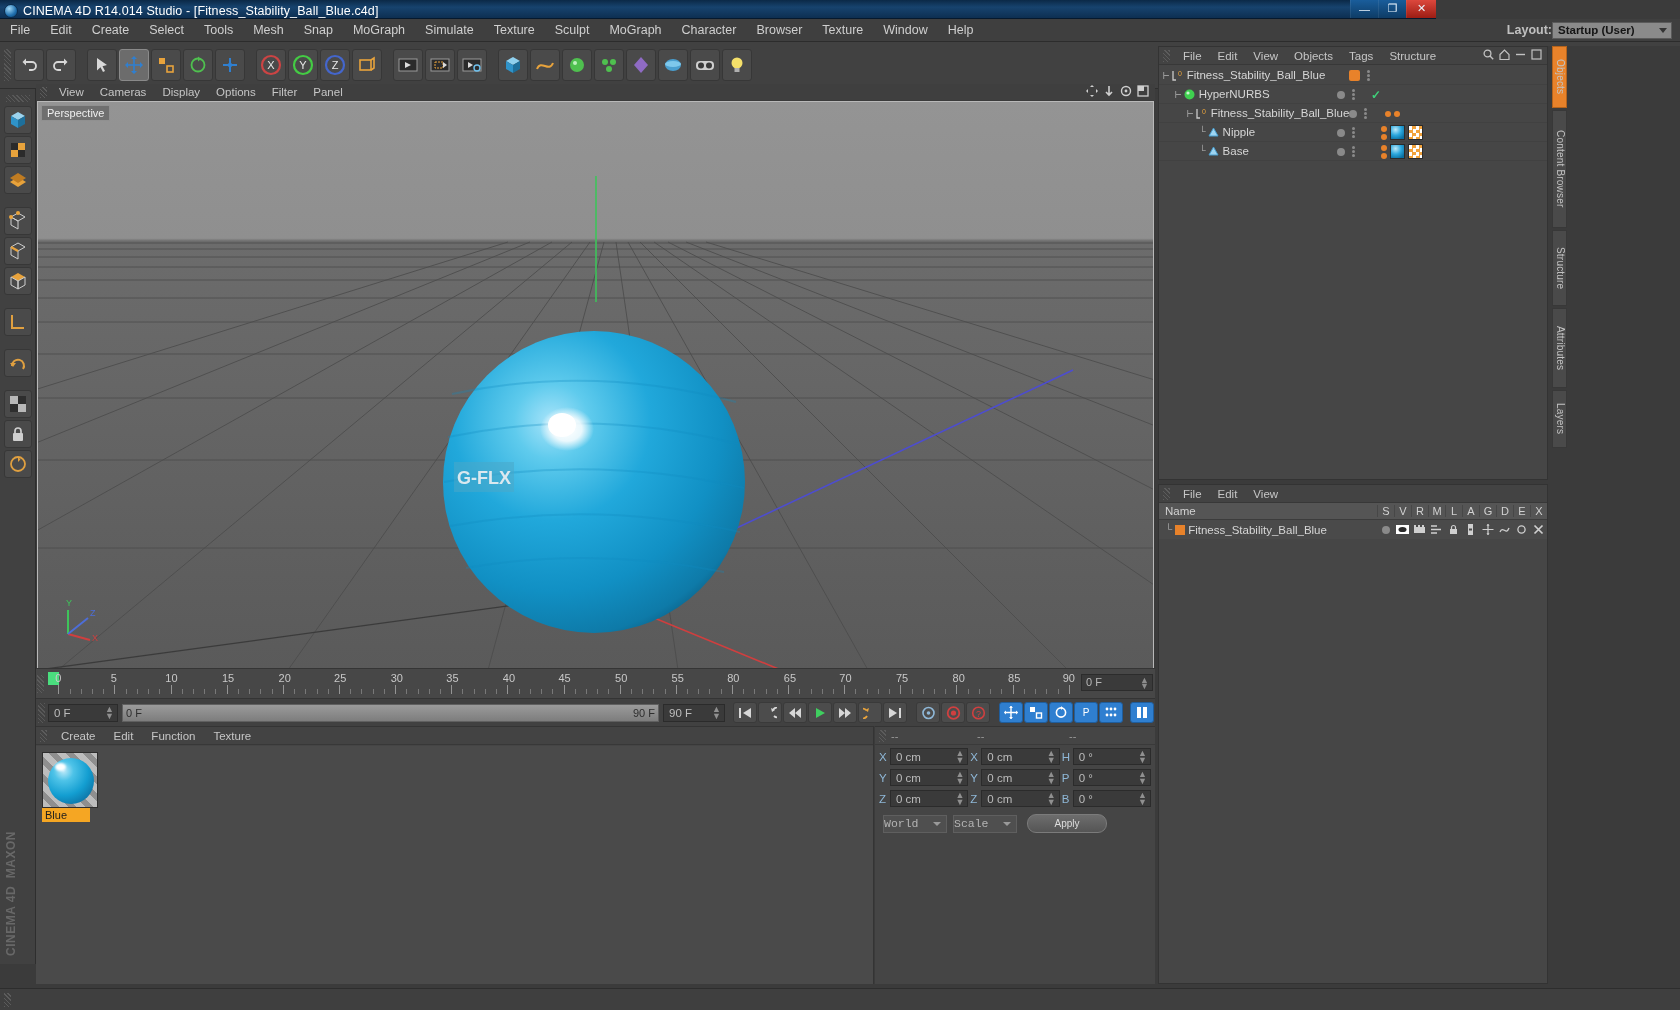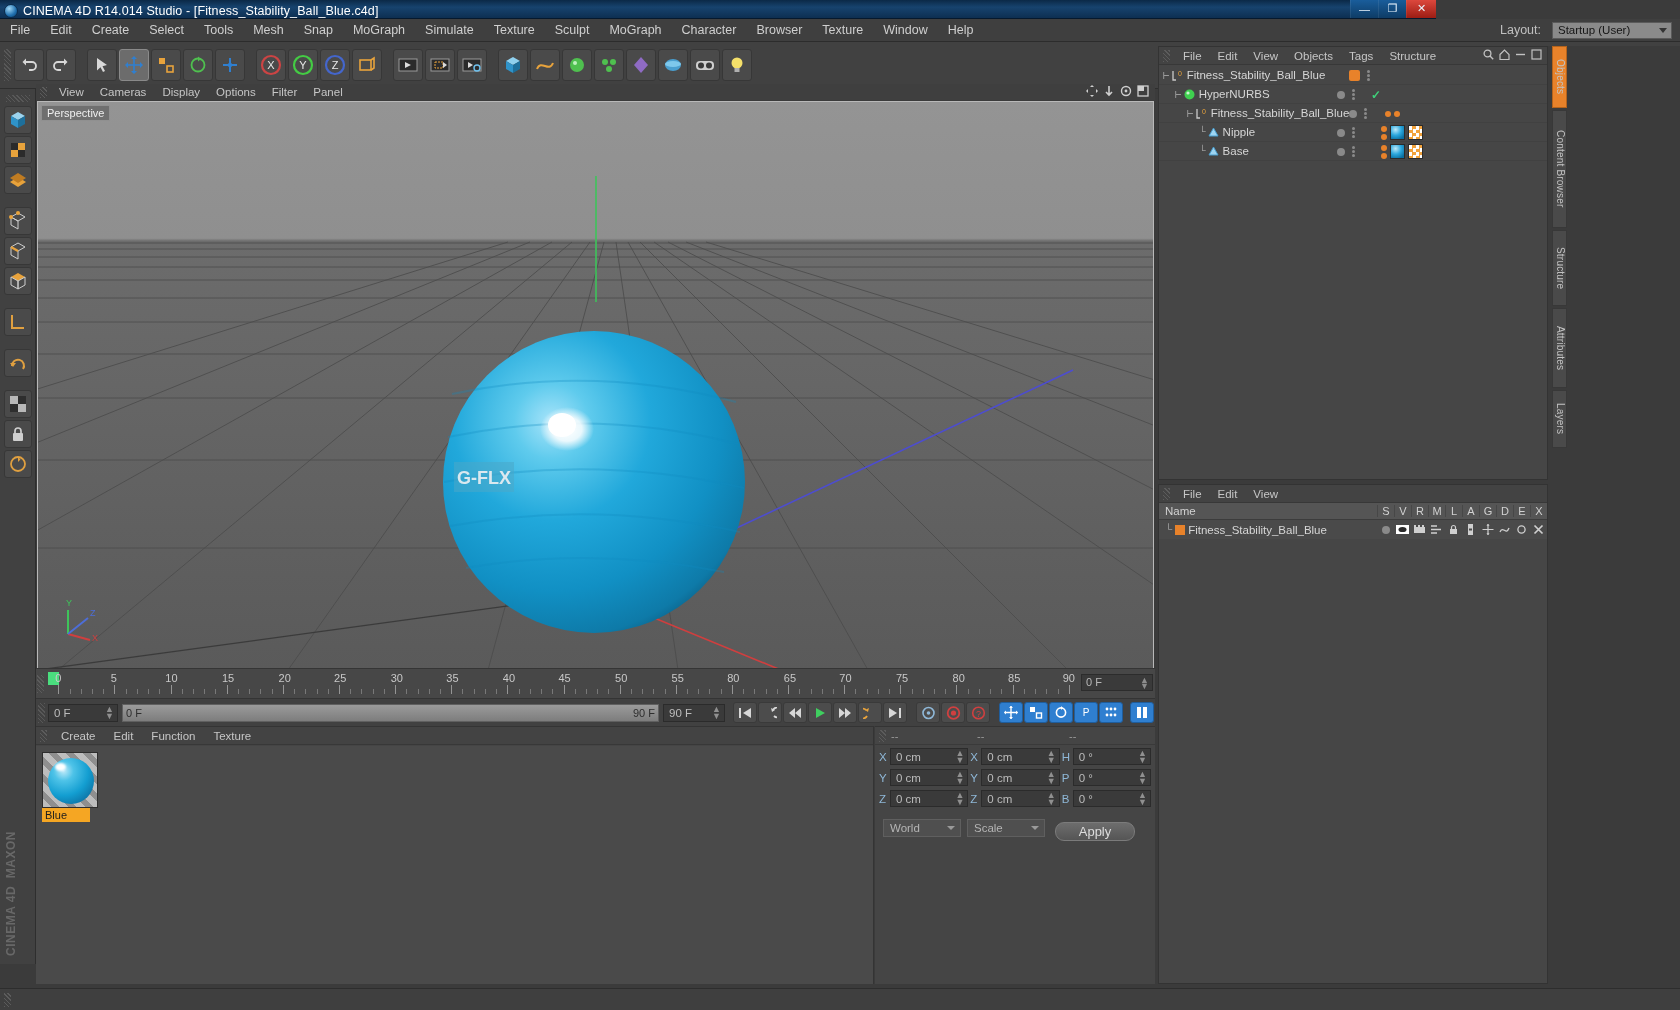--- a/index.html
+++ b/index.html
@@ -19,21 +19,21 @@
   #win-btns div { width:28px; height:19px; display:flex; align-items:center; justify-content:center;
     color:#e8f2fb; font-size:11px; border-left:1px solid rgba(255,255,255,.08); }
   #win-btns .wb-min{ background:linear-gradient(to bottom,#1a5f9e,#0e3c66); }
   #win-btns .wb-max{ background:linear-gradient(to bottom,#1a5f9e,#0e3c66); }
   #win-btns .wb-close{ background:linear-gradient(to bottom,#e04a3f,#9c1d14); width:30px;}
 
   
   #menubar { position:absolute; left:0; top:19px; width:1680px; height:23px;
     background:#3f3f3f; border-bottom:1px solid #2c2c2c; display:flex; align-items:center; }
   #menubar .mi { padding:0 10px; height:23px; line-height:23px; color:#cfcfcf; font-size:12.5px; cursor:default; }
-  #layoutbox { margin-left:auto; display:flex; align-items:center; gap:11px; padding-right:8px; }
+  #layoutbox { margin-left:auto; display:flex; align-items:center; gap:0; padding-right:8px;font-weight:bold; }
   #layoutbox .lbl { color:#c0c0c0; font-size:12.5px; }
   #layout-select { width:120px; height:17px; background:#8a8a8a; border:1px solid #5a5a5a;
     color:#151515; font-size:11.5px; line-height:15px; padding-left:5px; position:relative; }
   #layout-select .arw { position:absolute; right:4px; top:5px; width:0;height:0;
     border-left:4px solid transparent;border-right:4px solid transparent;border-top:5px solid #333; }
 
   
   #toolbar { position:absolute; left:0; top:42px; width:1680px; height:47px; background:#414141;
     border-bottom:1px solid #2e2e2e; display:flex; align-items:center; padding-left:4px; }
   .tgrip { width:7px; height:32px; background:repeating-linear-gradient(45deg,#585858 0 1px,#414141 1px 3px);
@@ -113,26 +113,26 @@
   
   #coords { position:absolute; left:875px; top:726px; width:280px; height:258px; background:#454545;
     border-top:1px solid #343434; }
   #co-head { height:18px; display:flex; align-items:center; padding-left:2px; border-bottom:1px solid #3a3a3a;}
   #co-head .cgrip{ width:7px;height:12px;background:repeating-linear-gradient(45deg,#5c5c5c 0 1px,#454545 1px 3px); margin:0 5px 0 2px;}
   #co-head .ch { font-size:11px; color:#9a9a9a; }
   .co-row { display:flex; align-items:center; height:19px; margin-top:2px; padding:0 4px; gap:2px;}
   .co-lab { width:9px; color:#8fb8d8; font-size:11.5px; text-align:left; flex:0 0 auto;}
   .co-f { flex:1 1 0; height:17px; }
   #co-btns { display:flex; align-items:center; gap:6px; padding:6px 4px 0 8px; }
-  .co-sel { width:78px; height:18px; background:#4f4f4f; border:1px solid #5f5f5f; color:#b4b4b4;
-    font-size:11.5px; line-height:16px; padding-left:6px; position:relative;}
+  .co-sel { width:64px; height:18px; background:#4f4f4f; border:1px solid #5f5f5f; color:#b4b4b4;
+    font-size:11.5px; line-height:16px; position:relative;font-family:Liberation Mono, monospace;}
   .co-sel .arw{ position:absolute; right:5px; top:6px; width:0;height:0;
     border-left:4px solid transparent;border-right:4px solid transparent;border-top:4px solid #9a9a9a;}
   #apply-btn { width:80px;height:19px; border-radius:9px; background:linear-gradient(to bottom,#6d6d6d,#555);
-    border:1px solid #7b7b7b; color:#ddd; font-size:13px; text-align:center; line-height:17px; margin-left:4px;margin-top:8px;}
+    border:1px solid #7b7b7b; color:#ddd; font-size:10px; text-align:center; line-height:17px; margin-left:4px;}
 
   
   #objmgr { position:absolute; left:1158px; top:46px; width:390px; height:434px; background:#464646;
     border:1px solid #333; }
   .pm-menu { height:18px; background:#434343; display:flex; align-items:center; padding-left:2px;
     border-bottom:1px solid #383838;}
   .pm-menu .pgrip{ width:7px;height:12px;background:repeating-linear-gradient(45deg,#5c5c5c 0 1px,#434343 1px 3px); margin:0 5px 0 2px;}
   .pm-menu .pmi { padding:0 8px; font-size:11.5px; color:#c6c6c6; line-height:18px;}
   .pm-menu .pm-icons { margin-left:auto; display:flex; gap:5px; padding-right:5px; align-items:center;}
   #obj-list { position:absolute; left:0; top:19px; right:0; bottom:0; }

